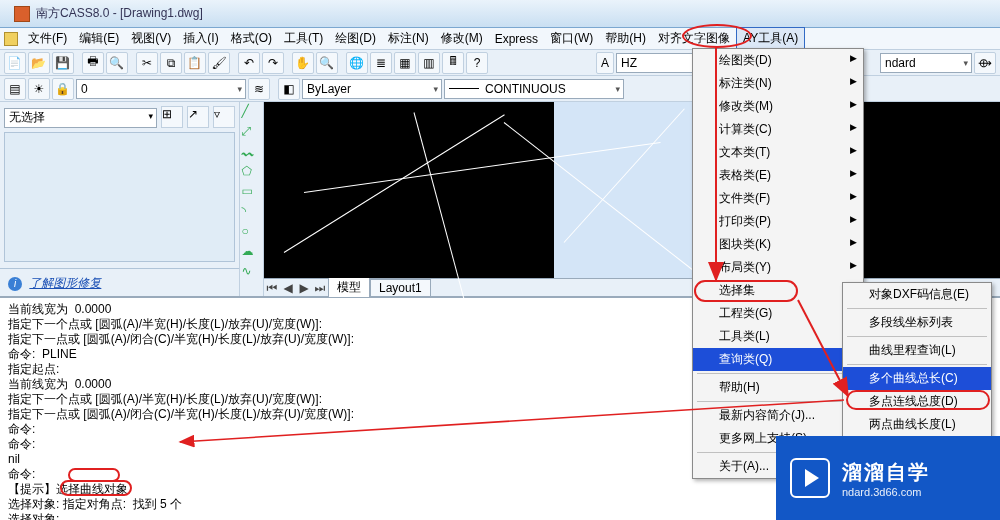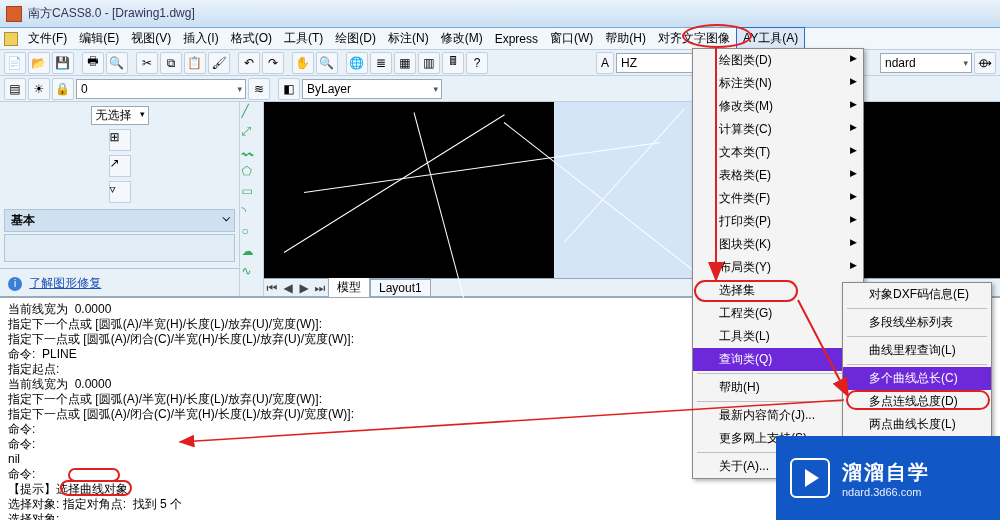--- a/index.html
+++ b/index.html
@@ -1,41 +1,41 @@
 <!DOCTYPE html>
 <html><head>
 <meta charset="utf-8">
 <style>
 * { margin: 0; padding: 0; box-sizing: border-box; font-family: "Microsoft YaHei", SimSun, Arial, sans-serif; font-size: 12px; }
 body { background: #d4e5f7; width: 1000px; height: 520px; overflow: hidden; position: relative; }
 
-.titlebar { height: 28px; background: linear-gradient(#eaf3fb,#c9dff2); display: flex; align-items: center; padding: 0 6px; border-bottom: 1px solid #7ba7d0; }
+.titlebar { height: 28px; background: linear-gradient(#eaf3fb,#c9dff2); display: flex; align-items: center; padding: 0 14px; border-bottom: 1px solid #7ba7d0; }
 .titlebar .icon { width: 16px; height: 16px; background: #d9602c; border: 1px solid #a04818; margin-right: 6px; }
 .titlebar .title { color: #335; font-size: 12px; }
 
 .menubar { height: 22px; background: #f2f7fc; display: flex; align-items: center; padding: 0 4px; border-bottom: 1px solid #c0d0e0; }
 .menubar .doc-icon { width: 14px; height: 14px; background: #f0d060; border: 1px solid #b09030; margin-right: 4px; }
 .menubar .m { padding: 2px 6px; cursor: default; white-space: nowrap; }
 
 .toolbar1, .toolbar2 { height: 26px; background: #e8f0f8; border-bottom: 1px solid #c0d0e0; display: flex; align-items: center; padding: 0 4px; gap: 2px; }
 .tbtn { width: 22px; height: 22px; background: #f4f8fc; border: 1px solid #c0d0e0; border-radius: 2px; display: flex; align-items: center; justify-content: center; }
 .tbtn.sep { width: 4px; border: none; background: transparent; }
 .dd { height: 20px; border: 1px solid #9ab; background: #fff; padding: 0 16px 0 4px; display: flex; align-items: center; position: relative; }
 .dd::after { content: "▾"; position: absolute; right: 3px; font-size: 9px; color: #555; }
 
 .workarea { display: flex; height: 194px; }
 .left-panel { width: 240px; background: #e8f0f8; border-right: 1px solid #c0d0e0; display: flex; flex-direction: column; }
-.left-panel .toprow { display: flex; align-items: center; padding: 4px; gap: 4px; flex-direction: column; }
+.left-panel .toprow { display: flex; align-items: flex-end; padding: 4px; gap: 4px; }
 .left-panel .toprow .sel { flex: 1; height: 20px; border: 1px solid #9ab; background: #fff; padding: 0 16px 0 4px; position: relative; }
 .left-panel .toprow .sel::after { content:"▾"; position:absolute; right:3px; top:2px; font-size:9px; }
 .left-panel .toprow .pb { width: 22px; height: 22px; border: 1px solid #c0d0e0; background: #f4f8fc; }
 .left-panel .basic-hdr { background: #cfe0f0; border: 1px solid #b0c4d8; padding: 2px 6px; margin: 2px 4px; font-weight: bold; position: relative; }
 .left-panel .basic-hdr .x { position: absolute; right: 4px; top: 2px; font-size: 10px; }
 .left-panel .basic-body { flex: 1; background: #e0ecf6; margin: 0 4px 4px 4px; border: 1px solid #b0c4d8; }
-.left-panel .link-row { padding: 4px 8px; color: #1a4fb4; }
+.left-panel .link-row { padding: 4px 8px; color: #1a4fb4; font-style: italic; }
 .left-panel .link-row a { text-decoration: underline; cursor: pointer; }
 .left-panel .link-row .info { display:inline-block; width:14px; height:14px; border-radius:50%; background:#3a7fd5; color:#fff; text-align:center; line-height:14px; font-size:10px; margin-right:4px; }
 
 .tool-col { width: 24px; background: #e8f0f8; border-right: 1px solid #c0d0e0; display: flex; flex-direction: column; align-items: center; padding-top: 2px; gap: 2px; }
 .tool-col .tc { width: 20px; height: 18px; border: none; background: transparent; color:#3a5; }
 
 .viewport { flex: 1; display: flex; flex-direction: column; }
 .canvas-row { flex:1; display:flex; }
 .canvas { flex: 1; background: #000; position: relative; }
 .canvas .line { position: absolute; background: #fff; height: 1px; transform-origin: left center; }
@@ -43,21 +43,21 @@
 .tabs-row .navb { width: 16px; text-align: center; color: #444; }
 .tabs-row .tab { padding: 1px 8px; border: 1px solid #9ab; background: #f4f8fc; }
 .tabs-row .tab.active { background: #fff; }
 
 .cmdwin { background: #fff; border-top: 2px solid #9ab; height: 224px; padding: 4px 8px; font-family: SimSun, monospace; font-size: 12px; line-height: 15px; overflow: hidden; white-space: pre; }
 
 
 .menu { position: absolute; background: #f4f4f4; border: 1px solid #8a8a8a; box-shadow: 2px 2px 4px rgba(0,0,0,.3); z-index: 50; }
 .menu .mi { padding: 3px 28px 3px 26px; cursor: default; position: relative; white-space: nowrap; }
 .menu .mi .arrow { position: absolute; right: 6px; top: 4px; font-size: 9px; }
-.menu .mi.hl { background: #6d28d9; color: #fff; }
+.menu .mi.hl { background: #1d4ed8; color: #fff; }
 .menu .sep { height: 1px; background: #c0c0c0; margin: 2px 4px; }
 .menu1 { left: 692px; top: 48px; width: 172px; }
 .menu2 { left: 842px; top: 282px; width: 150px; }
 
 
 .anno { position: absolute; pointer-events: none; z-index: 60; }
 .ring { border: 2px solid #e02020; border-radius: 50%; }
 .ring1 { left: 682px; top: 24px; width: 70px; height: 24px; }
 .ring2 { left: 694px; top: 280px; width: 104px; height: 22px; border-radius: 12px; }
 .ring3 { left: 846px; top: 390px; width: 144px; height: 20px; border-radius: 10px; }
@@ -143,31 +143,34 @@
   <div class="tbtn">🔒</div>
   <div class="dd" style="width:170px">
       <span>0</span>
     </div>
   <div class="tbtn">≋</div>
   <div class="tbtn sep"></div>
   <div class="tbtn">◧</div>
   <div class="dd" style="width:140px">
       <span>ByLayer</span>
     </div>
+  <div class="dd" style="width:180px">
+      <span style="border-top:1px solid #000;display:inline-block;width:30px;vertical-align:middle;margin-right:6px"></span>
+      <span>CONTINUOUS</span>
+    </div>
 </div>
 
 <div class="workarea">
   <div class="left-panel">
     <div class="toprow">
       <div class="sel"><span>无选择</span></div>
       <div class="pb">⊞</div>
       <div class="pb">↗</div>
       <div class="pb">▿</div>
     </div>
-    <div class="basic-hdr"><span>基本</span><span class="x">⌵</span></div>
     <div class="basic-body"></div>
     <div style="height:1px;background:#b0c4d8;margin:2px 0"></div>
     <div class="link-row">
       <span class="info">i</span>
       <a>了解图形修复</a>
     </div>
   </div>
 
   <div class="tool-col">
     <div class="tc">╱</div>

